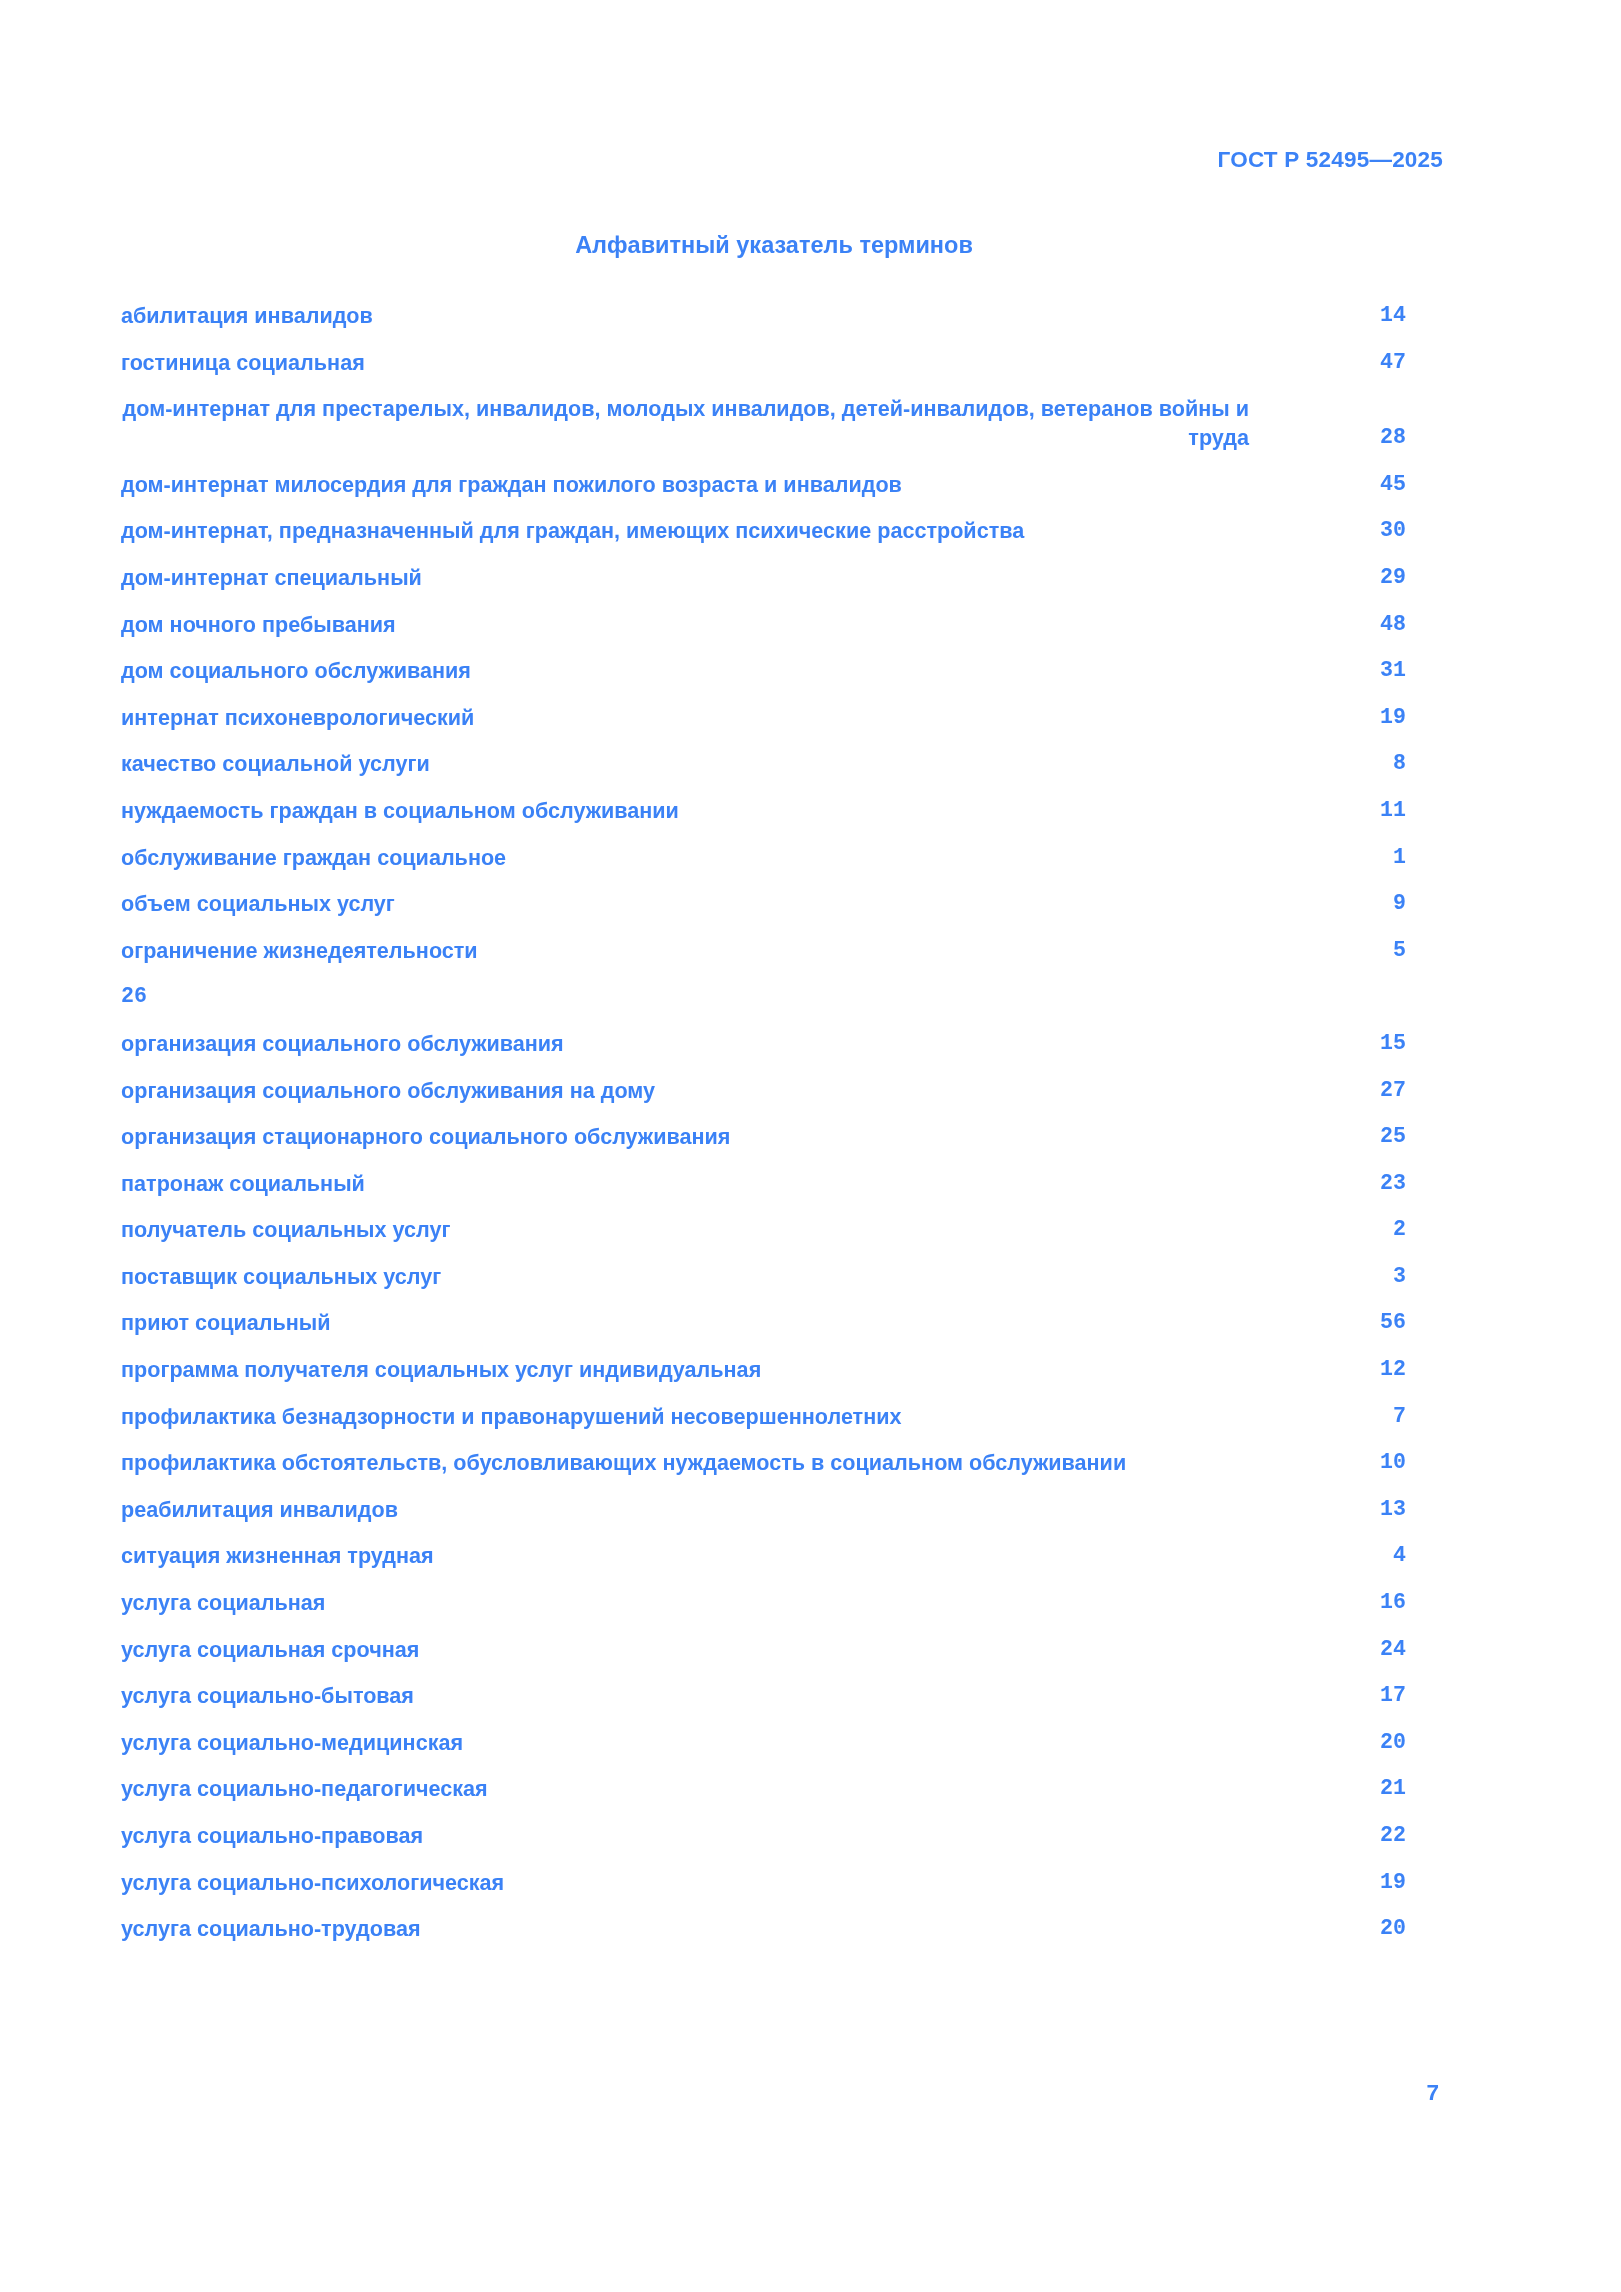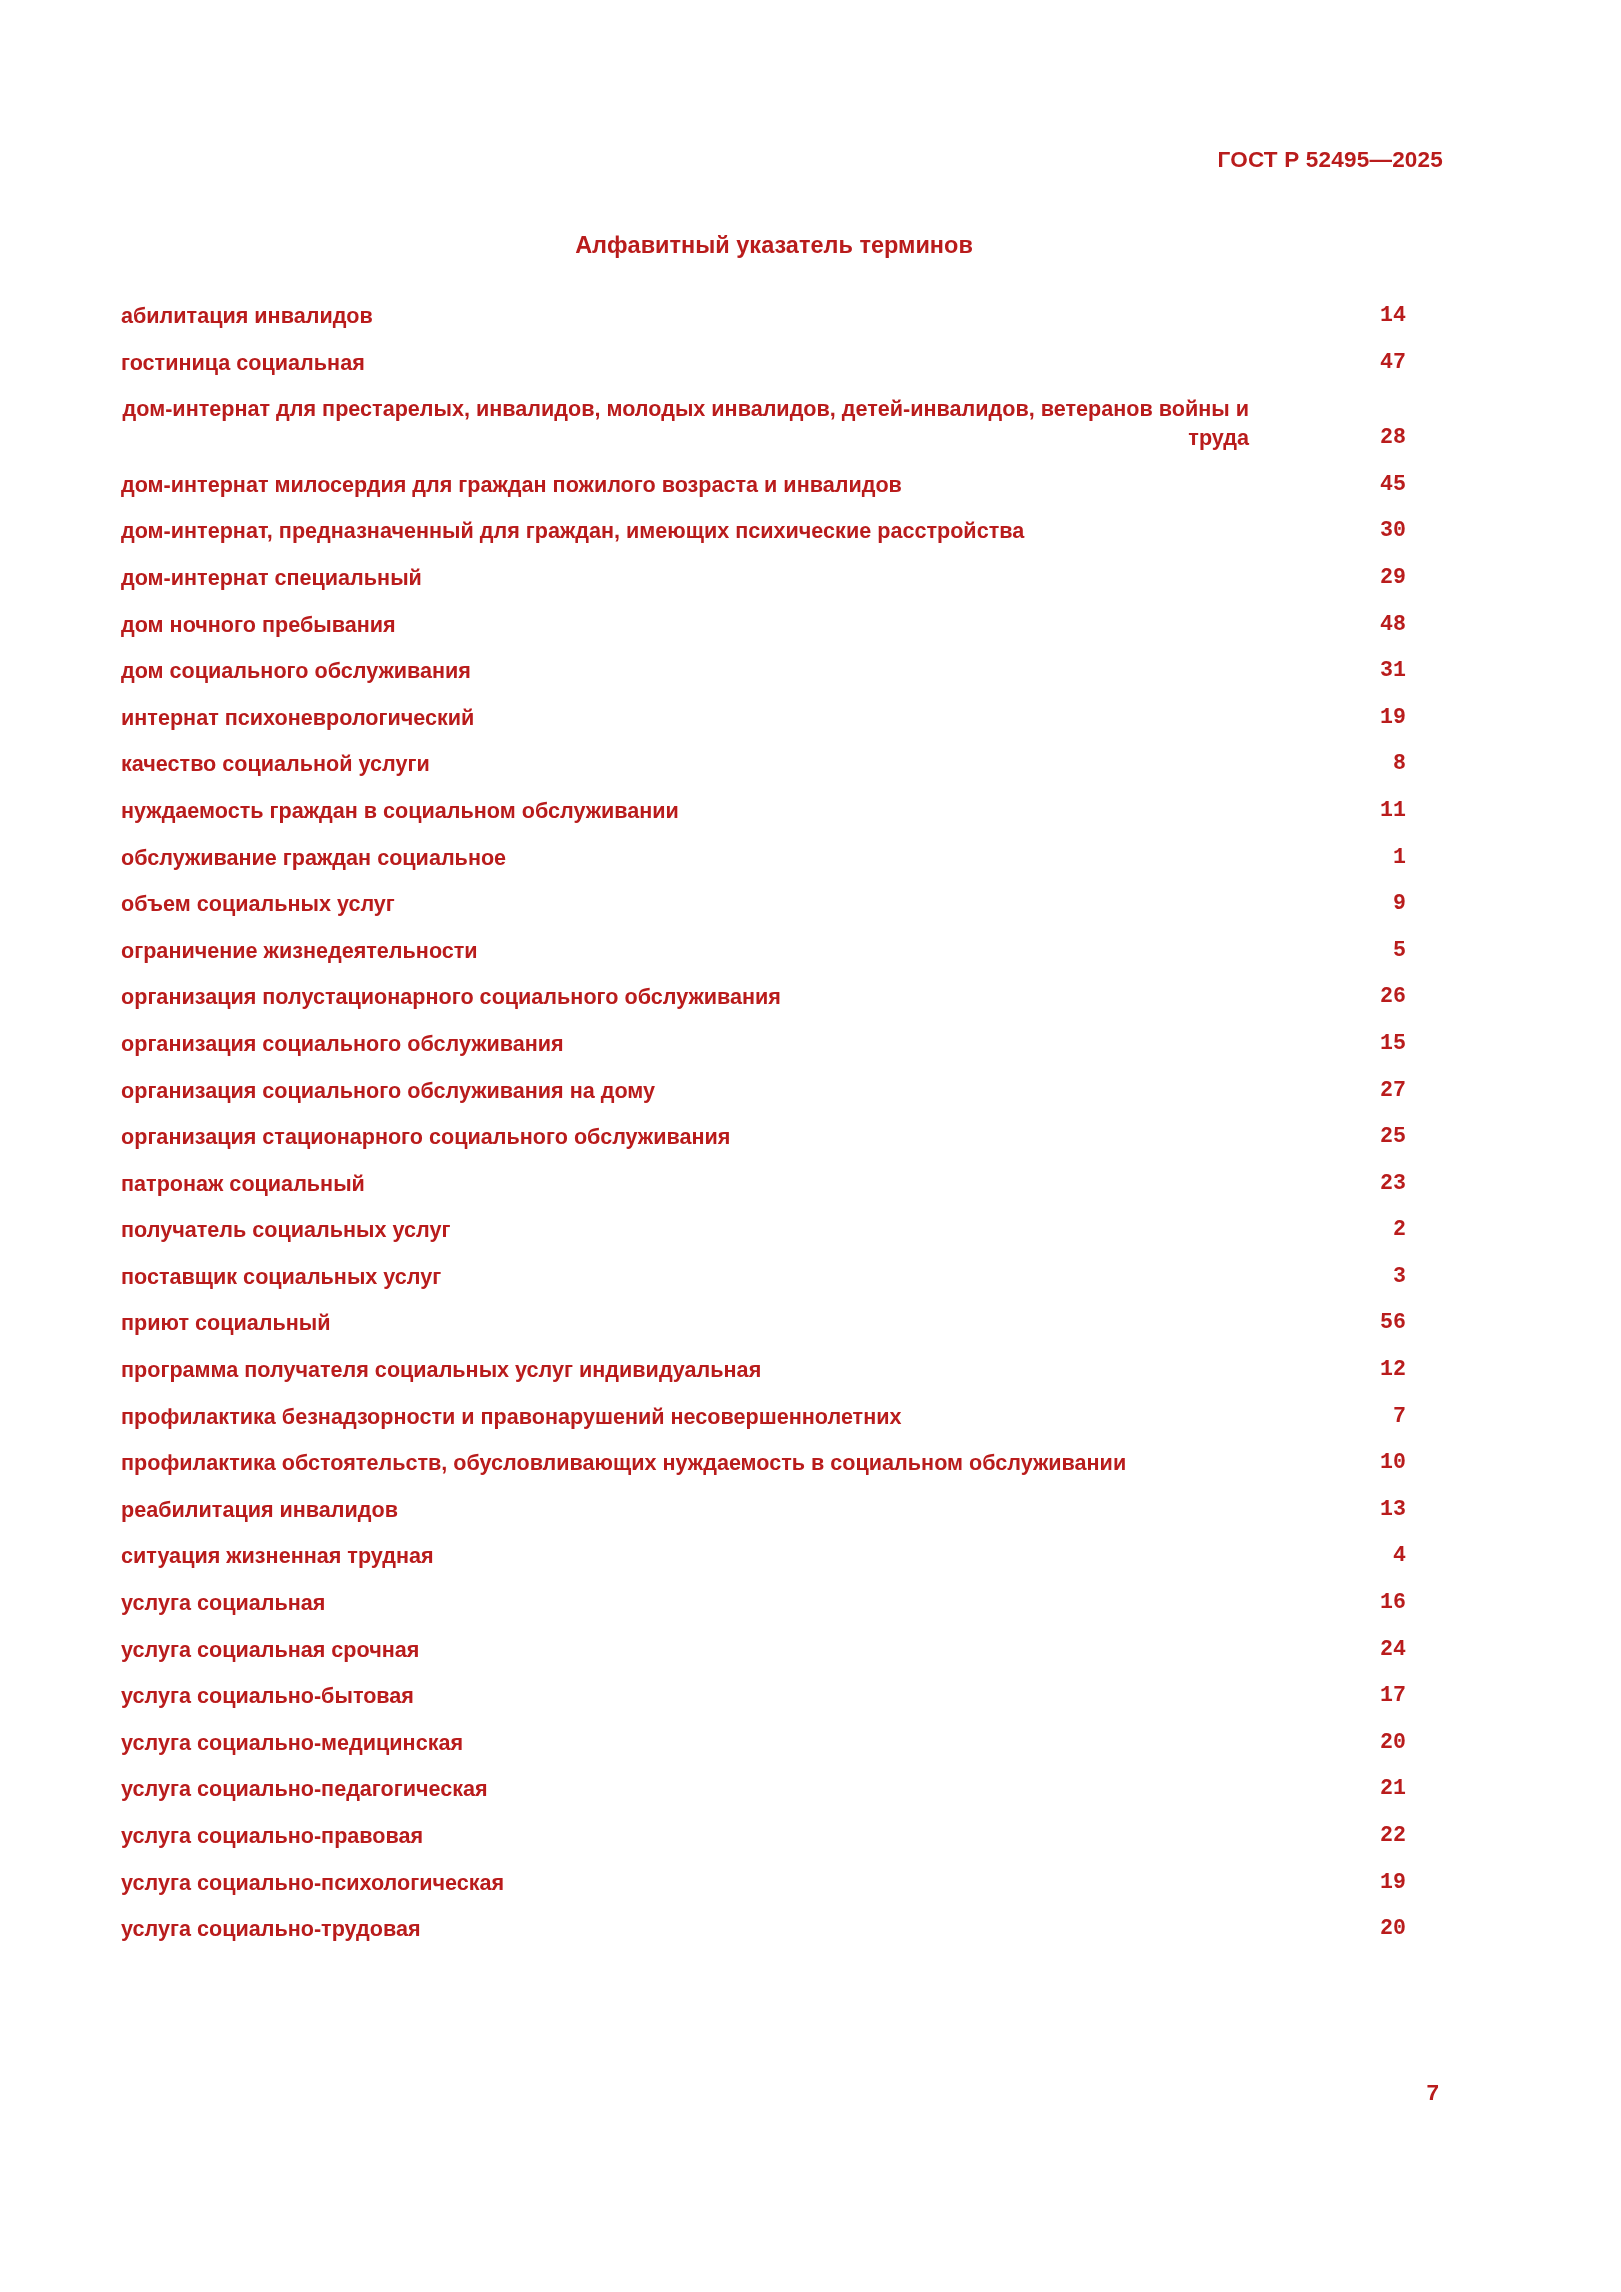--- a/index.html
+++ b/index.html
@@ -4,21 +4,21 @@
 <style>
   * { margin: 0; padding: 0; box-sizing: border-box; }
   html, body { background: #ffffff; }
   body { font-family: "Liberation Sans", sans-serif; }
 
   .page {
     position: relative;
     width: 1621px;
     height: 2261px;
     background: #ffffff;
-    color: #b91c1c;
+    color: #3b82f6;
     overflow: hidden;
   }
 
   .doc-code {
     position: absolute;
     top: 147px;
     left: 121px;
     right: 178px;
     text-align: right;
     font-size: 22.5px;
@@ -150,21 +150,20 @@
         <span class="term">объем социальных услуг</span>
         <span class="pagenum">9</span>
       </div>
 
       <div class="entry">
         <span class="term">ограничение жизнедеятельности</span>
         <span class="pagenum">5</span>
       </div>
 
       <div class="entry">
-        <span class="term">организация полустационарного социального обслуживания</span>
         <span class="pagenum">26</span>
       </div>
 
       <div class="entry">
         <span class="term">организация социального обслуживания</span>
         <span class="pagenum">15</span>
       </div>
 
       <div class="entry">
         <span class="term">организация социального обслуживания на дому</span>

